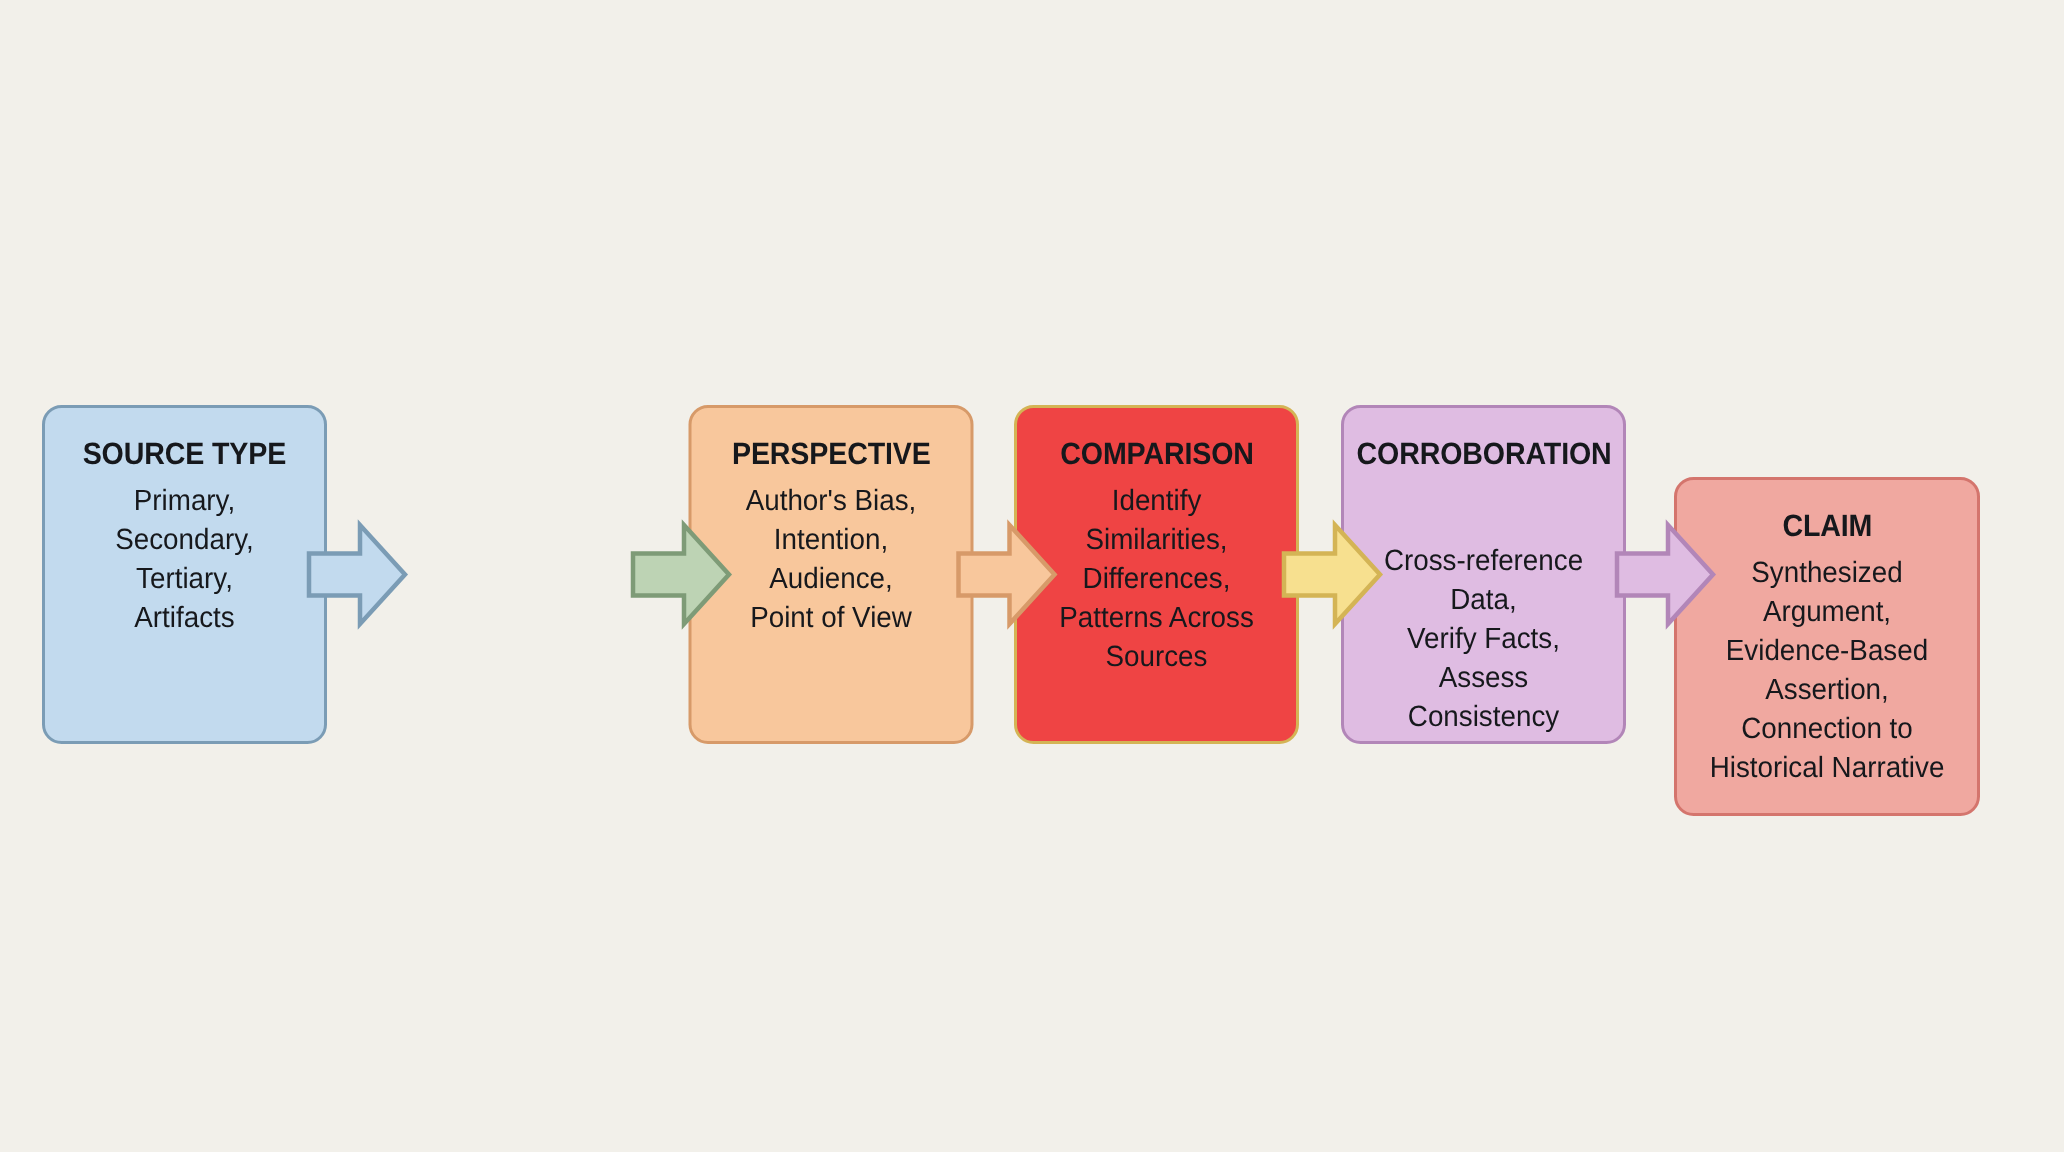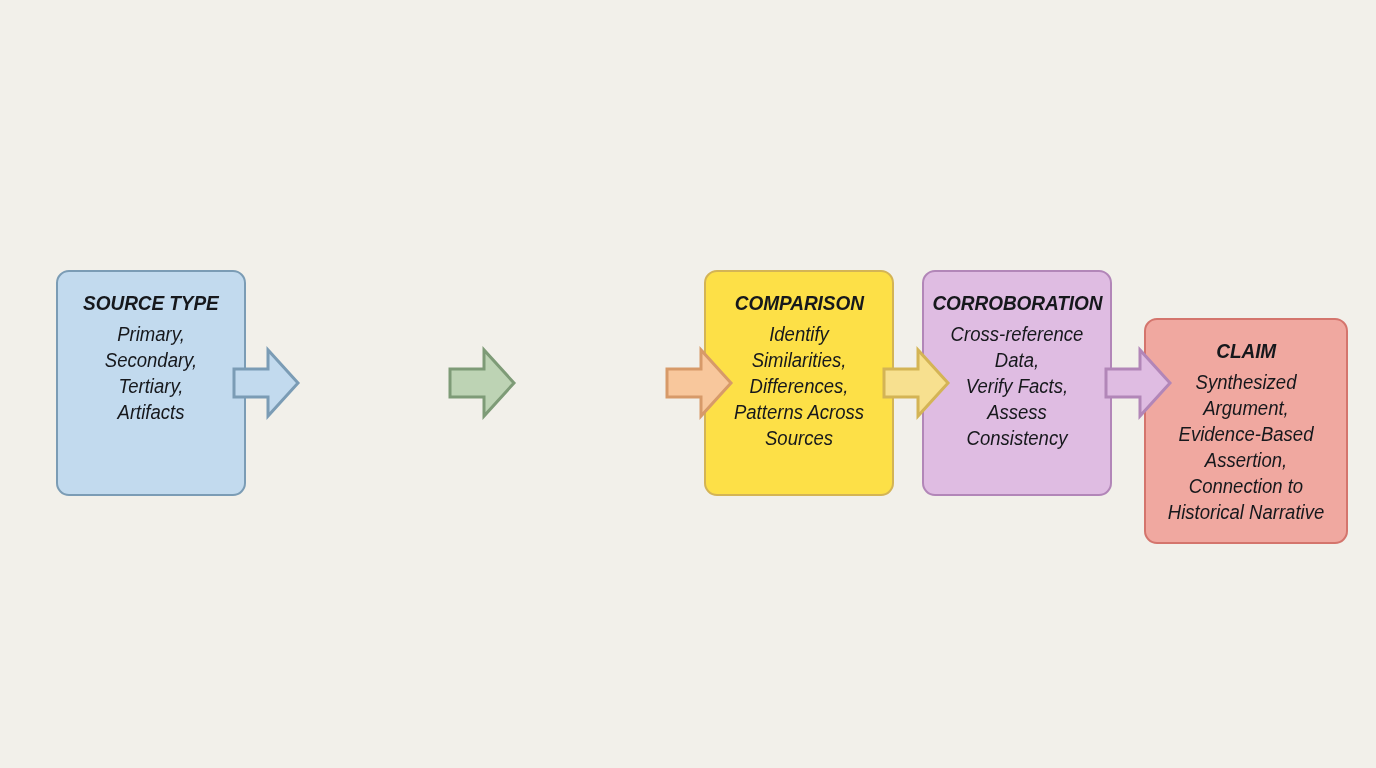--- a/index.html
+++ b/index.html
@@ -16,25 +16,24 @@
   }
   #diagram-stage {
     position: absolute;
     left: 0;
     top: 0;
     width: 1376px;
     height: 768px;
   }
   .flow-row {
     position: absolute;
-    left: 56px;
+    left: 28px;
     top: 270px;
     width: 1292px;
     height: 226px;
-    font-style: italic;
   }
   .node-box {
     position: absolute;
     top: 0;
     height: 226px;
     box-sizing: border-box;
     border-radius: 13px;
     border-style: solid;
     border-width: 2px;
     padding: 20px 12px 12px 12px;
@@ -134,31 +133,40 @@
       </div>
       <div class="node-box" style="left: 0px; width: 190px; background: rgb(194, 218, 238); border-color: rgb(123, 156, 181);">
         <div class="node-title">SOURCE TYPE</div>
         <div class="node-body">
           <div>Primary,</div>
           <div>Secondary,</div>
           <div>Tertiary,</div>
           <div>Artifacts</div>
         </div>
       </div>
-      <div class="node-box" style="left: 648px; width: 190px; background: #fde047; border-color: rgb(212, 180, 85);">
+      <div class="node-box" style="left: 431px; width: 190px; background: rgb(248, 199, 156); border-color: rgb(215, 154, 105);">
+        <div class="node-title">PERSPECTIVE</div>
+        <div class="node-body">
+          <div>Author's Bias,</div>
+          <div>Intention,</div>
+          <div>Audience,</div>
+          <div>Point of View</div>
+        </div>
+      </div>
+      <div class="node-box" style="left: 648px; width: 190px; background: #ef4444; border-color: rgb(212, 180, 85);">
         <div class="node-title">COMPARISON</div>
         <div class="node-body">
           <div>Identify</div>
           <div>Similarities,</div>
           <div>Differences,</div>
           <div>Patterns Across</div>
           <div>Sources</div>
         </div>
       </div>
-      <div class="node-box" style="left: 866px; width: 190px; background: rgb(223, 188, 226); border-color: rgb(178, 134, 184);">
+      <div class="node-box" style="left: 866px; width: 190px; background: rgb(223, 188, 226); border-color: rgb(178, 134, 184); gap: 40px;">
         <div class="node-title">CORROBORATION</div>
         <div class="node-body">
           <div>Cross-reference Data,</div>
           <div>Verify Facts,</div>
           <div>Assess Consistency</div>
         </div>
       </div>
       <div class="node-box" style="left: 1088px; width: 204px; background: rgb(240, 168, 160); border-color: rgb(212, 117, 109); margin-top: 48px;">
         <div class="node-title">CLAIM</div>
         <div class="node-body">

